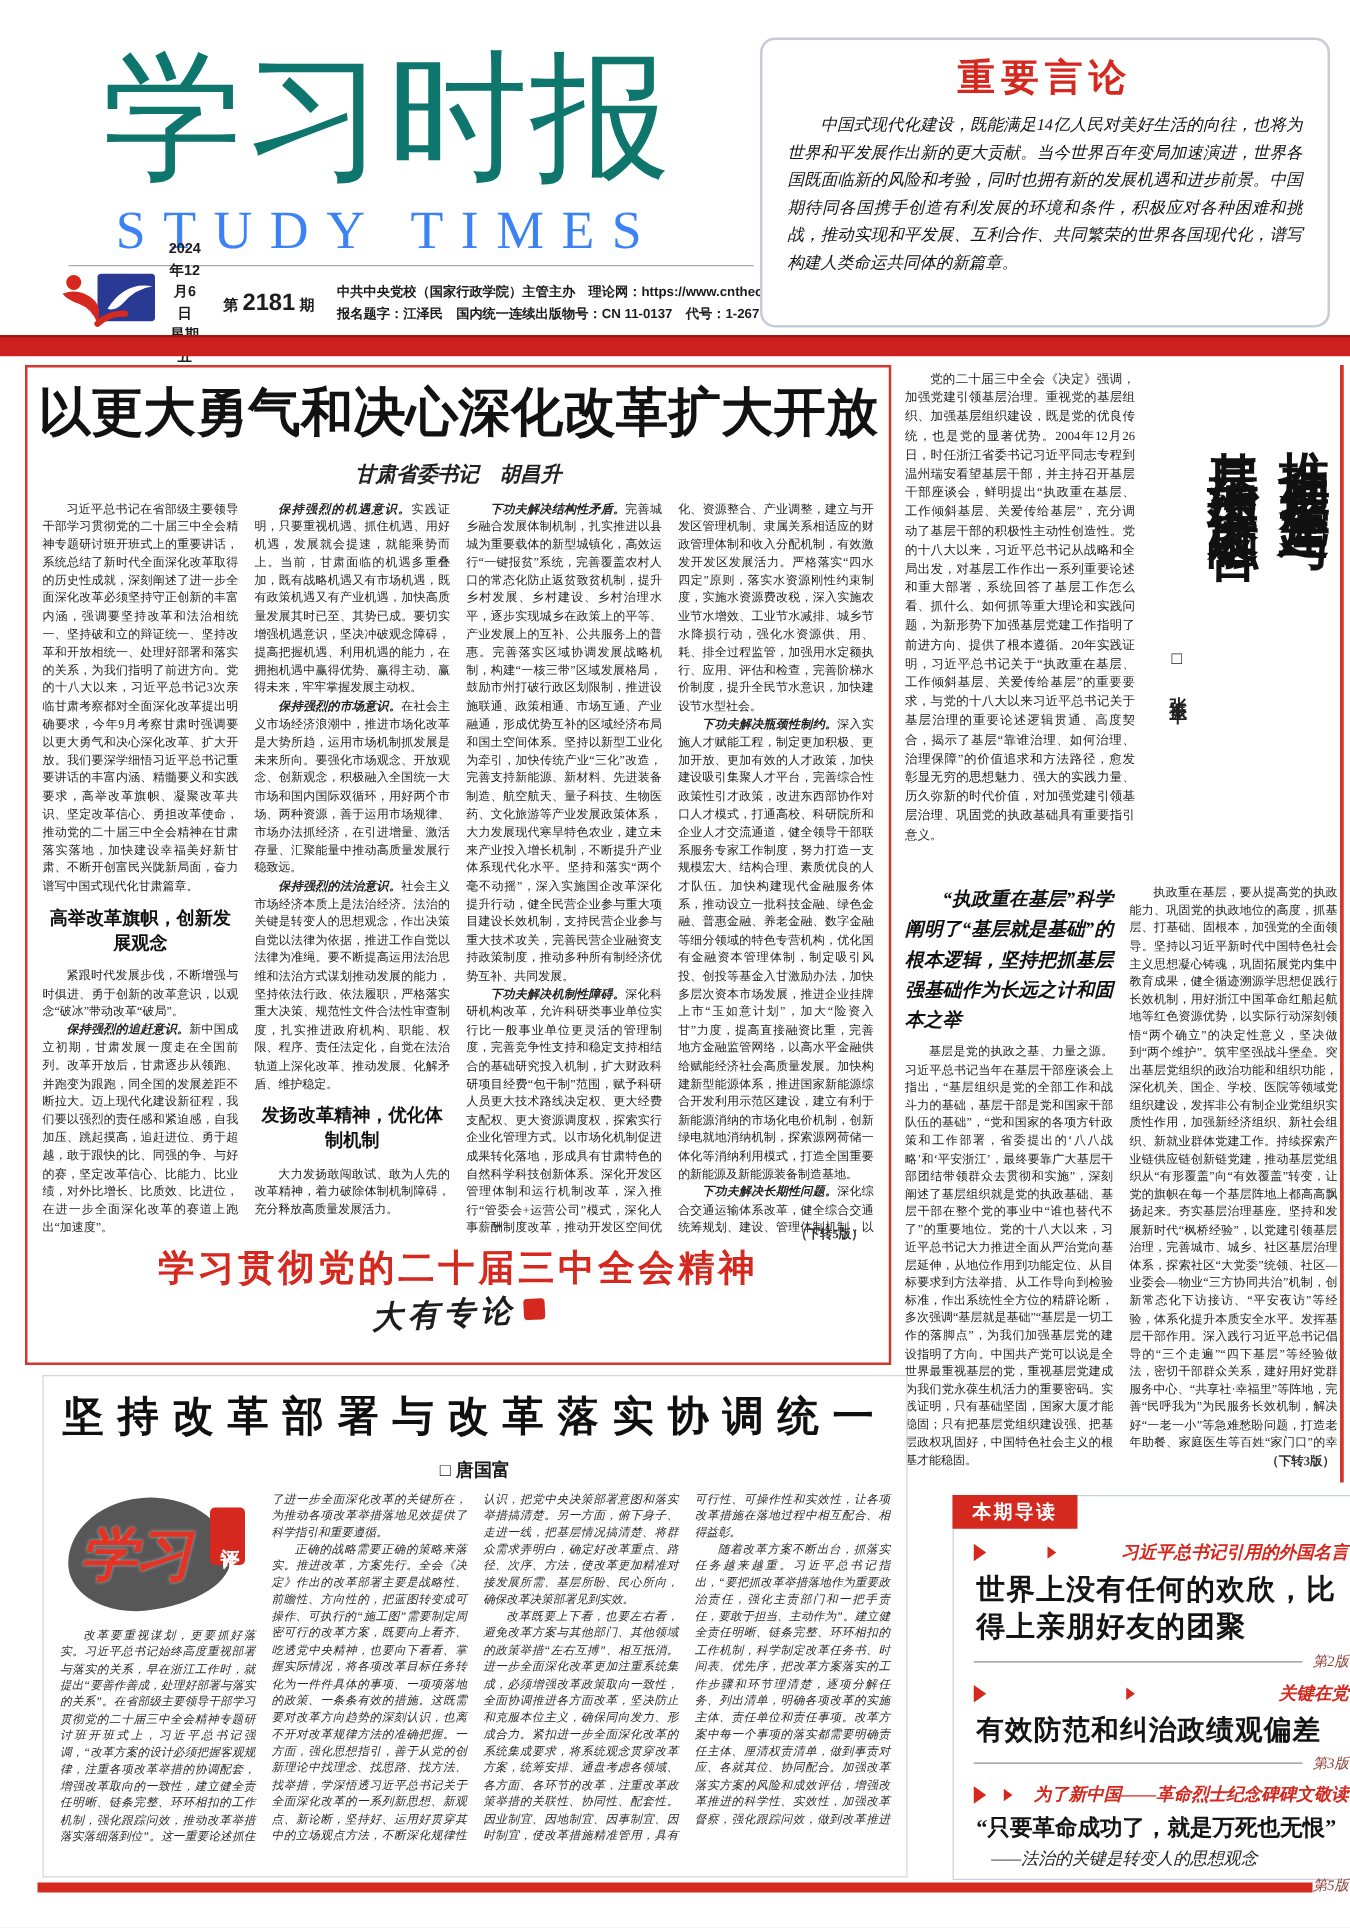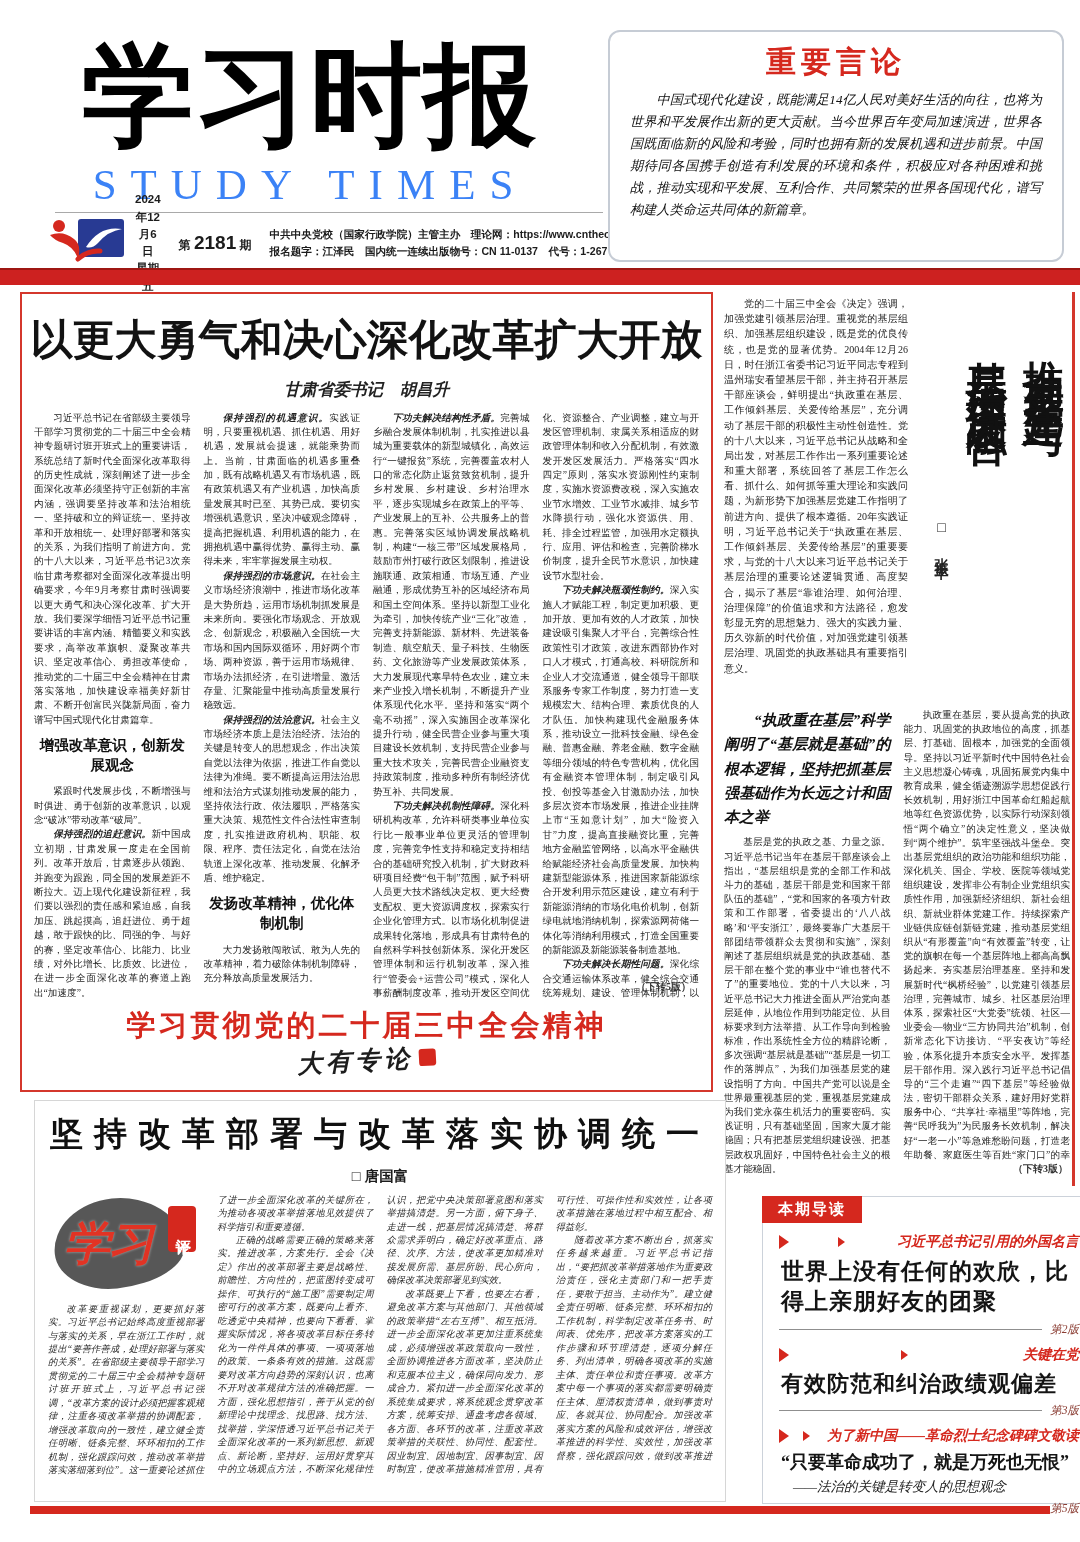--- a/index.html
+++ b/index.html
@@ -1,42 +1,42 @@
 <!DOCTYPE html>
 <html><head>
 <meta charset="utf-8">
 <style>
   html,body{margin:0;padding:0;background:#e9e9e9;}
   .page{position:relative;width:1080px;height:1542px;margin:0 auto;background:#fff;overflow:hidden;
         font-family:"Liberation Serif","DejaVu Serif",serif;color:#1c1c1c;}
   .sans{font-family:"Liberation Sans","DejaVu Sans",sans-serif;}
   
   .masthead{position:absolute;left:40px;top:22px;width:540px;text-align:center;}
-  .mast-title{font-size:112px;line-height:1.3;font-weight:700;color:#000000;letter-spacing:2px;
+  .mast-title{font-size:112px;line-height:1.3;font-weight:400;color:#0f766e;letter-spacing:2px;
               font-family:"DejaVu Serif","Liberation Serif",serif;}
   .mast-en{font-size:43px;color:#3b82f6;letter-spacing:14px;margin-top:-8px;}
   .mast-rule{position:absolute;left:55px;top:212px;width:548px;border-top:1.5px solid #a9a9a9;}
   .inforow{position:absolute;left:48px;top:220px;width:565px;height:46px;display:flex;align-items:center;gap:9px;}
   .datecol{font-size:11.5px;line-height:1.5;text-align:center;font-weight:600;}
   .vdiv{width:1px;height:36px;background:#8c8c8c;}
   .issue{font-size:12px;font-weight:700;white-space:nowrap;}
   .issue .no{font-size:19px;}
   .pubcol{font-size:10.6px;line-height:1.65;font-weight:600;white-space:nowrap;}
   
   .remarks{position:absolute;left:608px;top:30px;width:456px;height:232px;border:2px solid #c6ccd5;
            border-radius:12px;box-sizing:border-box;padding:8px 20px 0 20px;background:#fff;}
   .remarks h2{margin:2px 0 6px 0;text-align:center;font-size:30px;letter-spacing:5px;color:#d5281e;
               font-family:"Liberation Sans","DejaVu Sans",sans-serif;font-weight:800;}
   .remarks .body{font-size:13.2px;line-height:1.66;text-align:justify;text-indent:2em;font-style:italic;color:#111;}
   
   .topbar{position:absolute;left:0;top:268px;width:1080px;height:15px;background:#cd2120;
           border-top:2px solid #9e1713;}
   
   .mainbox{position:absolute;left:20px;top:292px;width:693px;height:800px;border:2px solid #d4372c;
-           box-sizing:border-box;background:#fff;padding-top:20px;}
+           box-sizing:border-box;background:#fff;padding-top:10px;}
   .mainhead{text-align:center;font-size:42px;font-weight:900;color:#121212;line-height:1.25;
             font-family:"Liberation Sans","DejaVu Sans",sans-serif;letter-spacing:0;}
   .mainby{text-align:center;font-size:16.5px;font-style:italic;font-weight:600;margin:12px 0 10px 0;color:#222;}
   .maincols{padding:0 12px;height:592px;column-count:4;column-gap:13px;font-size:9.6px;line-height:1.5;
             text-align:justify;overflow:hidden;color:#232323;}
   .bp{margin:0;text-indent:2em;}
   .lead{font-weight:700;font-style:italic;}
   .subhead{font-family:"Liberation Sans","DejaVu Sans",sans-serif;font-weight:800;font-size:14.5px;
            text-align:center;line-height:1.35;margin:9px 0;text-indent:0;color:#111;}
   .turnnote{position:absolute;right:20px;bottom:96px;font-size:10px;font-weight:600;color:#333;}
@@ -138,21 +138,21 @@
     <div class="body">中国式现代化建设，既能满足14亿人民对美好生活的向往，也将为世界和平发展作出新的更大贡献。当今世界百年变局加速演进，世界各国既面临新的风险和考验，同时也拥有新的发展机遇和进步前景。中国期待同各国携手创造有利发展的环境和条件，积极应对各种困难和挑战，推动实现和平发展、互利合作、共同繁荣的世界各国现代化，谱写构建人类命运共同体的新篇章。</div>
   </div>
 
   <div class="topbar"></div>
 
   <div class="mainbox">
     <div class="mainhead">以更大勇气和决心深化改革扩大开放</div>
     <div class="mainby">甘肃省委书记　胡昌升</div>
     <div class="maincols">
       <p class="bp"><span>习近平总书记在省部级主要领导干部学习贯彻党的二十届三中全会精神专题研讨班开班式上的重要讲话，系统总结了新时代全面深化改革取得的历史性成就，深刻阐述了进一步全面深化改革必须坚持守正创新的丰富内涵，强调要坚持改革和法治相统一、坚持破和立的辩证统一、坚持改革和开放相统一、处理好部署和落实的关系，为我们指明了前进方向。党的十八大以来，习近平总书记3次亲临甘肃考察都对全面深化改革提出明确要求，今年9月考察甘肃时强调要以更大勇气和决心深化改革、扩大开放。我们要深学细悟习近平总书记重要讲话的丰富内涵、精髓要义和实践要求，高举改革旗帜、凝聚改革共识、坚定改革信心、勇担改革使命，推动党的二十届三中全会精神在甘肃落实落地，加快建设幸福美好新甘肃、不断开创富民兴陇新局面，奋力谱写中国式现代化甘肃篇章。</span></p>
-      <h3 class="subhead">增强改革意识，创新发展观念</h3>
+      <h3 class="subhead">高举改革旗帜，创新发展观念</h3>
       <p class="bp"><span>紧跟时代发展步伐，不断增强与时俱进、勇于创新的改革意识，以观念“破冰”带动改革“破局”。</span></p>
       <p class="bp"><b class="lead">保持强烈的追赶意识。</b><span>新中国成立初期，甘肃发展一度走在全国前列。改革开放后，甘肃逐步从领跑、并跑变为跟跑，同全国的发展差距不断拉大。迈上现代化建设新征程，我们要以强烈的责任感和紧迫感，自我加压、跳起摸高，追赶进位、勇于超越，敢于跟快的比、同强的争、与好的赛，坚定改革信心、比能力、比业绩，对外比增长、比质效、比进位，在进一步全面深化改革的赛道上跑出“加速度”。</span></p>
       <p class="bp"><b class="lead">保持强烈的机遇意识。</b><span>实践证明，只要重视机遇、抓住机遇、用好机遇，发展就会提速，就能乘势而上。当前，甘肃面临的机遇多重叠加，既有战略机遇又有市场机遇，既有政策机遇又有产业机遇，加快高质量发展其时已至、其势已成。要切实增强机遇意识，坚决冲破观念障碍，提高把握机遇、利用机遇的能力，在拥抱机遇中赢得优势、赢得主动、赢得未来，牢牢掌握发展主动权。</span></p>
       <p class="bp"><b class="lead">保持强烈的市场意识。</b><span>在社会主义市场经济浪潮中，推进市场化改革是大势所趋，运用市场机制抓发展是未来所向。要强化市场观念、开放观念、创新观念，积极融入全国统一大市场和国内国际双循环，用好两个市场、两种资源，善于运用市场规律、市场办法抓经济，在引进增量、激活存量、汇聚能量中推动高质量发展行稳致远。</span></p>
       <p class="bp"><b class="lead">保持强烈的法治意识。</b><span>社会主义市场经济本质上是法治经济。法治的关键是转变人的思想观念，作出决策自觉以法律为依据，推进工作自觉以法律为准绳。要不断提高运用法治思维和法治方式谋划推动发展的能力，坚持依法行政、依法履职，严格落实重大决策、规范性文件合法性审查制度，扎实推进政府机构、职能、权限、程序、责任法定化，自觉在法治轨道上深化改革、推动发展、化解矛盾、维护稳定。</span></p>
       <h3 class="subhead">发扬改革精神，优化体制机制</h3>
       <p class="bp"><span>大力发扬敢闯敢试、敢为人先的改革精神，着力破除体制机制障碍，充分释放高质量发展活力。</span></p>
       <p class="bp"><b class="lead">下功夫解决结构性矛盾。</b><span>完善城乡融合发展体制机制，扎实推进以县城为重要载体的新型城镇化，高效运行“一键报贫”系统，完善覆盖农村人口的常态化防止返贫致贫机制，提升乡村发展、乡村建设、乡村治理水平，逐步实现城乡在政策上的平等、产业发展上的互补、公共服务上的普惠。完善落实区域协调发展战略机制，构建“一核三带”区域发展格局，鼓励市州打破行政区划限制，推进设施联通、政策相通、市场互通、产业融通，形成优势互补的区域经济布局和国土空间体系。坚持以新型工业化为牵引，加快传统产业“三化”改造，完善支持新能源、新材料、先进装备制造、航空航天、量子科技、生物医药、文化旅游等产业发展政策体系，大力发展现代寒旱特色农业，建立未来产业投入增长机制，不断提升产业体系现代化水平。坚持和落实“两个毫不动摇”，深入实施国企改革深化提升行动，健全民营企业参与重大项目建设长效机制，支持民营企业参与重大技术攻关，完善民营企业融资支持政策制度，推动多种所有制经济优势互补、共同发展。</span></p>
       <p class="bp"><b class="lead">下功夫解决机制性障碍。</b><span>深化科研机构改革，允许科研类事业单位实行比一般事业单位更灵活的管理制度，完善竞争性支持和稳定支持相结合的基础研究投入机制，扩大财政科研项目经费“包干制”范围，赋予科研人员更大技术路线决定权、更大经费支配权、更大资源调度权，探索实行企业化管理方式。以市场化机制促进成果转化落地，形成具有甘肃特色的自然科学科技创新体系。深化开发区管理体制和运行机制改革，深入推行“管委会+运营公司”模式，深化人事薪酬制度改革，推动开发区空间优化、资源整合、产业调整，建立与开发区管理机制、隶属关系相适应的财政管理体制和收入分配机制，有效激发开发区发展活力。严格落实“四水四定”原则，落实水资源刚性约束制度，实施水资源费改税，深入实施农业节水增效、工业节水减排、城乡节水降损行动，强化水资源供、用、耗、排全过程监管，加强用水定额执行、应用、评估和检查，完善阶梯水价制度，提升全民节水意识，加快建设节水型社会。</span></p>
       <p class="bp"><b class="lead">下功夫解决瓶颈性制约。</b><span>深入实施人才赋能工程，制定更加积极、更加开放、更加有效的人才政策，加快建设吸引集聚人才平台，完善综合性政策性引才政策，改进东西部协作对口人才模式，打通高校、科研院所和企业人才交流通道，健全领导干部联系服务专家工作制度，努力打造一支规模宏大、结构合理、素质优良的人才队伍。加快构建现代金融服务体系，推动设立一批科技金融、绿色金融、普惠金融、养老金融、数字金融等细分领域的特色专营机构，优化国有金融资本管理体制，制定吸引风投、创投等基金入甘激励办法，加快多层次资本市场发展，推进企业挂牌上市“玉如意计划”，加大“险资入甘”力度，提高直接融资比重，完善地方金融监管网络，以高水平金融供给赋能经济社会高质量发展。加快构建新型能源体系，推进国家新能源综合开发利用示范区建设，建立有利于新能源消纳的市场化电价机制，创新绿电就地消纳机制，探索源网荷储一体化等消纳利用模式，打造全国重要的新能源及新能源装备制造基地。</span></p>

